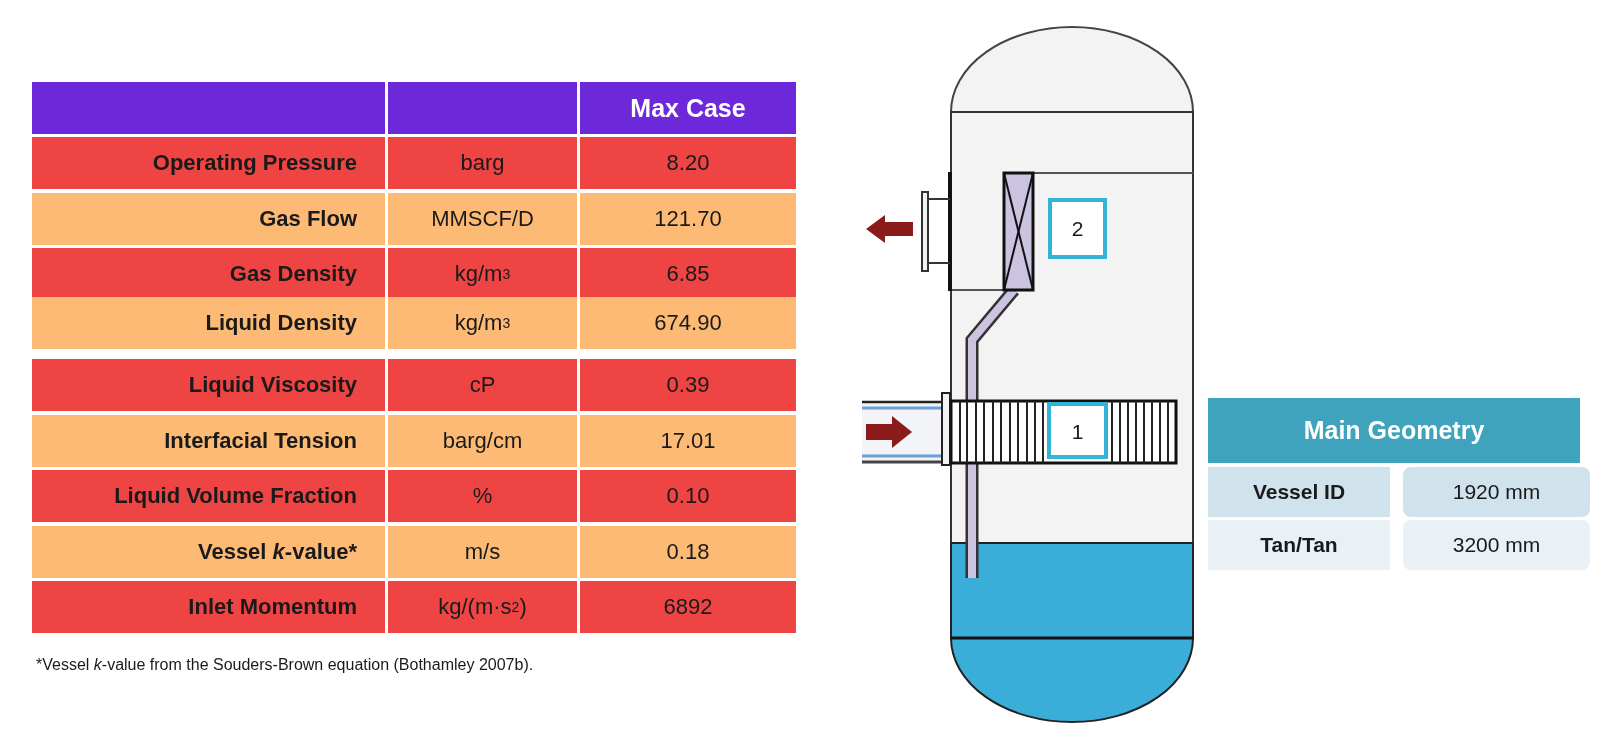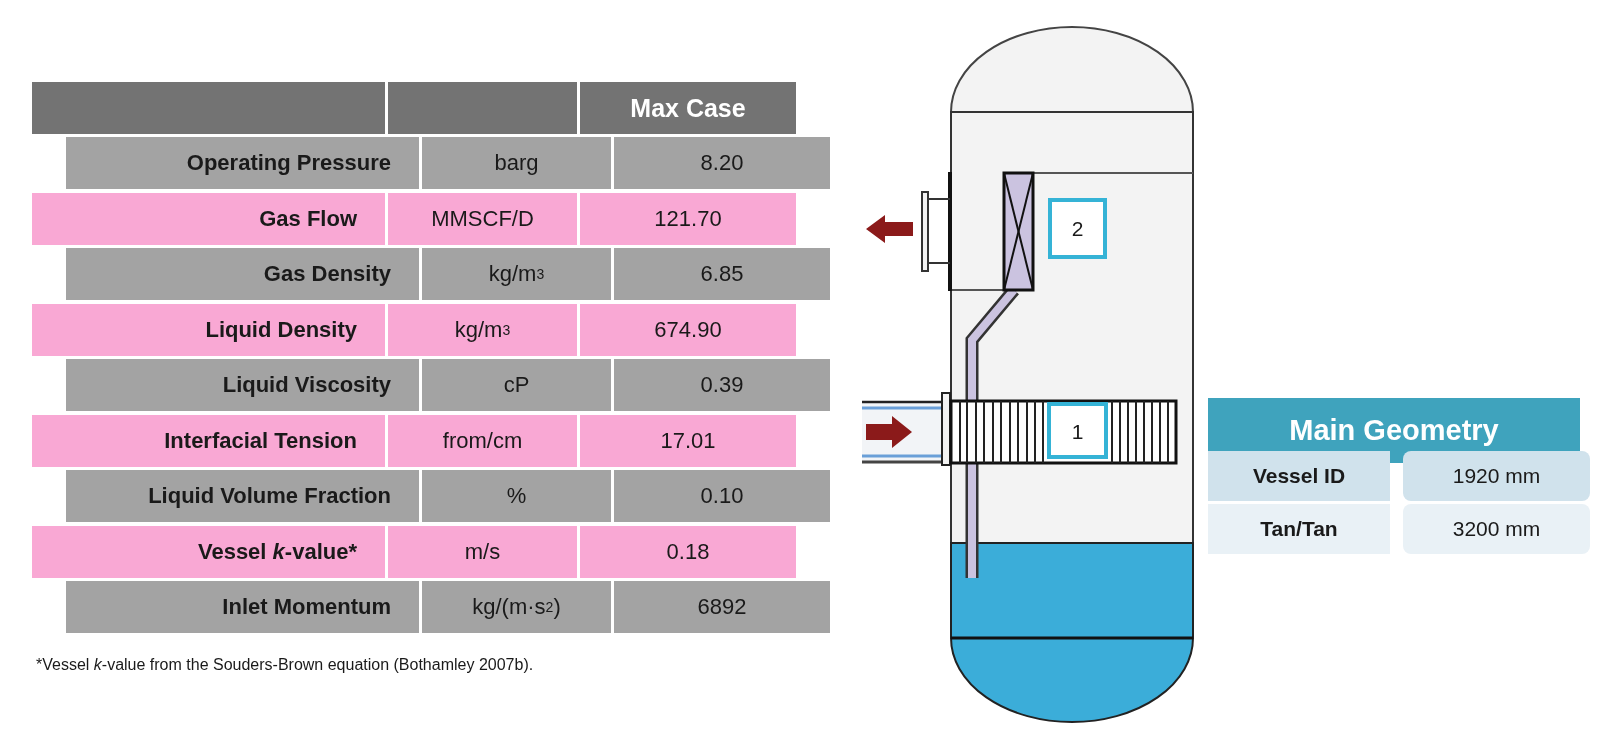--- a/index.html
+++ b/index.html
@@ -14,34 +14,34 @@
   #props-table { left: 32px; top: 82px; width: 764px; }
   .row { position: absolute; left: 0; width: 764px; height: 52px; }
   .cell {
     position: absolute; top: 0; height: 100%;
     display: flex; align-items: center;
     font-size: 22px; color: #1a1a1a;
   }
   .c1 { left: 0; width: 353px; justify-content: flex-end; padding-right: 28px; font-weight: bold; box-sizing: border-box; }
   .c2 { left: 356px; width: 189px; justify-content: center; }
   .c3 { left: 548px; width: 216px; justify-content: center; }
-  .hdr .cell { background: #737373; color: #ffffff; font-weight: bold; font-size: 25px; }
-  .dark .cell { background: #a3a3a3; margin-left: 34px; }
-  .light .cell { background: #f9a8d4; }
+  .hdr .cell { background: #6d28d9; color: #ffffff; font-weight: bold; font-size: 25px; }
+  .dark .cell { background: #ef4444; }
+  .light .cell { background: #fdba74; }
   .unit sup { font-size: 14px; vertical-align: 7px; line-height: 0; }
 
   #footnote { left: 36px; top: 656px; font-size: 16px; color: #1a1a1a; }
 
   
   #geo-table { left: 1208px; top: 398px; width: 372px; }
-  .grow { position: absolute; left: 0; width: 372px; }
+  .grow { position: absolute; left: 0; width: 372px; margin-top: 16px; }
   .gcell { position: absolute; top: 0; height: 100%; display: flex; align-items: center; justify-content: center; font-size: 21px; color: #1a1a1a; }
   .g1 { left: 0; width: 182px; font-weight: bold; }
   .g2 { left: 195px; width: 187px; border-radius: 8px; }
-  .ghdr { background: #3fa3bd; color: #fff; font-weight: bold; font-size: 29px; width: 372px; height: 65px; display:flex; align-items:center; justify-content:center; }
+  .ghdr { background: #3fa3bd; color: #fff; font-weight: bold; font-size: 25px; width: 372px; height: 65px; display:flex; align-items:center; justify-content:center; }
   .gdark .gcell { background: #d0e2ec; }
   .glight .gcell { background: #e9f1f6; }
 
   #vessel-svg { left: 840px; top: 0; width: 370px; height: 740px; }
   .lbl { font-family: "Liberation Sans", sans-serif; font-size: 21px; fill: #1a1a1a; }
 </style>
 </head>
 <body>
 
 <div id="props-table" class="abs">
@@ -69,41 +69,41 @@
 
   <div class="row dark" style="top:166px;">
     <div class="cell c1">Gas Density</div>
     <div class="cell c2 unit">
         <span>kg/m</span>
         <sup>3</sup>
       </div>
     <div class="cell c3">6.85</div>
   </div>
 
-  <div class="row light" style="top:222px;text-align:center;">
+  <div class="row light" style="top:215px;text-align:center;">
     <div class="cell c1">Liquid Density</div>
     <div class="cell c2 unit">
         <span>kg/m</span>
         <sup>3</sup>
       </div>
     <div class="cell c3">674.90</div>
   </div>
 
   <div class="row dark" style="top:277px;">
     <div class="cell c1">Liquid Viscosity</div>
     <div class="cell c2 unit">
         <span>cP</span>
       </div>
     <div class="cell c3">0.39</div>
   </div>
 
   <div class="row light" style="top:332.5px;">
     <div class="cell c1">Interfacial Tension</div>
     <div class="cell c2 unit">
-        <span>from/cm</span>
+        <span>barg/cm</span>
       </div>
     <div class="cell c3">17.01</div>
   </div>
 
   <div class="row dark" style="top:388px;">
     <div class="cell c1">Liquid Volume Fraction</div>
     <div class="cell c2 unit">
         <span>%</span>
       </div>
     <div class="cell c3">0.10</div>

